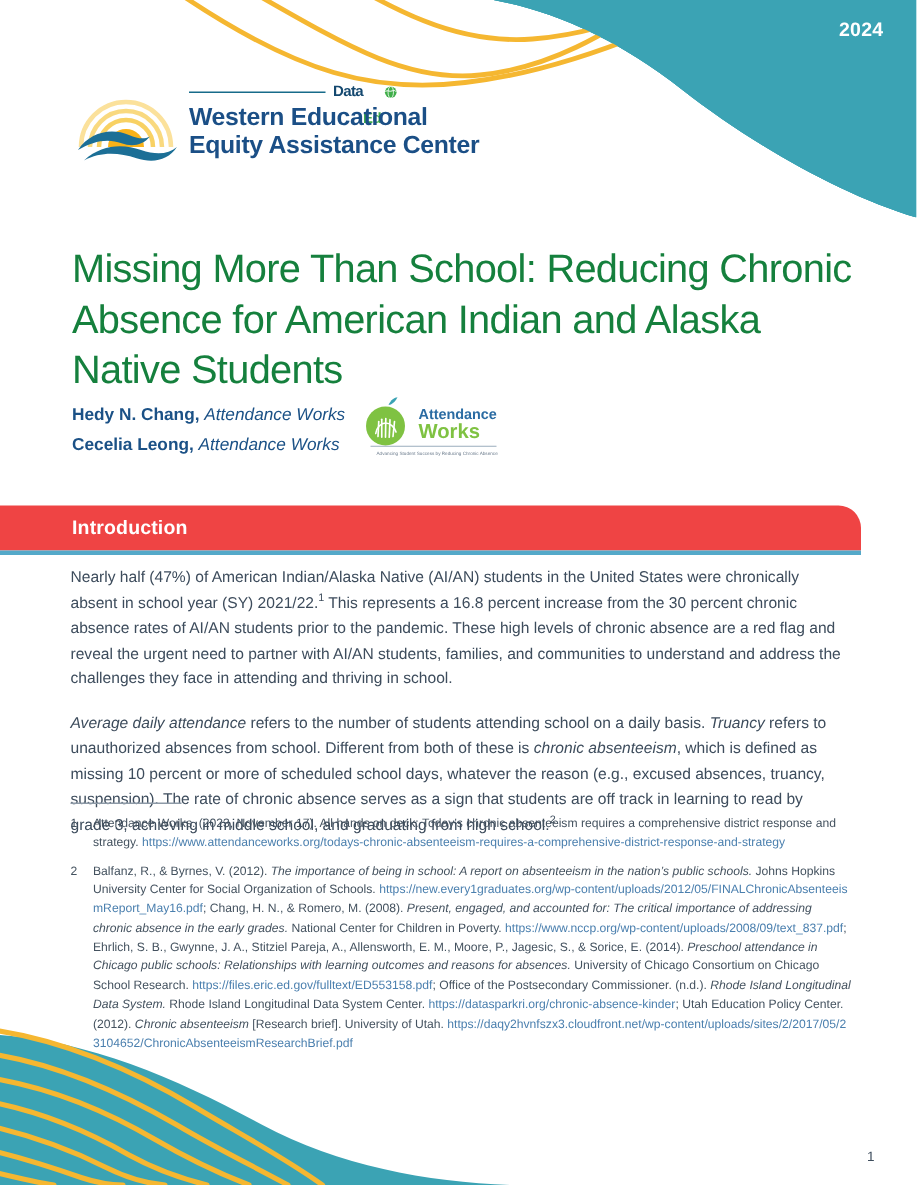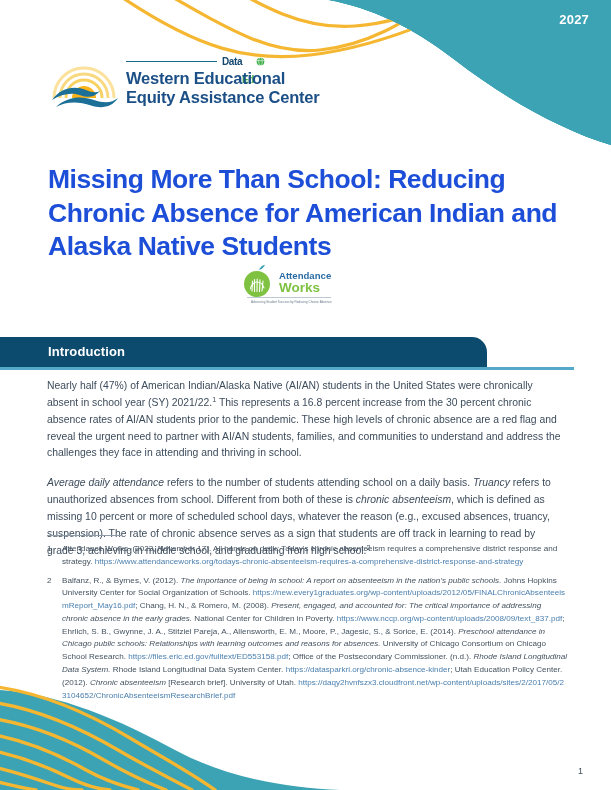--- a/index.html
+++ b/index.html
@@ -82,23 +82,23 @@
     letter-spacing: -0.2px;
     white-space: nowrap;
   }
 
   
   .title {
     position: absolute;
     left: 48px;
     top: 163px;
     width: 520px;
-    color: #1d4ed8;
+    color: #15803d;
     font-size: 26.5px;
-    font-weight: bold;
+    font-weight: normal;
     line-height: 1.27;
     letter-spacing: -0.45px;
   }
 
   
   .authors {
     position: absolute;
     left: 48px;
     top: 268px;
     color: #1b5186;
@@ -116,23 +116,23 @@
     top: 264px;
     width: 90px;
     height: 42px;
   }
 
   
   .section-band {
     position: absolute;
     left: 0;
     top: 337px;
-    width: 487px;
+    width: 574px;
     height: 30px;
-    background: #0c4a6e;
+    background: #ef4444;
     border-top-right-radius: 15px;
     border-bottom-right-radius: 0;
     text-align: center;
   }
   .section-band .label {
     position: absolute;
     left: 48px;
     top: 7px;
     color: #ffffff;
     font-size: 13px;
@@ -223,21 +223,21 @@
 
   <svg class="top-deco" viewBox="0 0 611 145" preserveAspectRatio="none">
     <path d="M329,0 L611,0 L611,145 C560,130 500,95 455,60 C410,25 370,8 329,0 Z" fill="#3ba3b4"></path>
     <path d="M611,0 L611,145 C560,130 500,95 455,60 C410,25 370,8 329,0 Z" fill="#3ba3b4"></path>
     <path d="M160,-10 C230,30 270,55 320,50 C380,44 420,10 470,-20" fill="none" stroke="#f5b731" stroke-width="3.2"></path>
     <path d="M120,-4 C200,50 250,62 310,55 C390,46 470,6 540,-30" fill="none" stroke="#f5b731" stroke-width="3.2"></path>
     <path d="M200,-30 C260,5 300,30 355,26 C420,21 470,-10 520,-45" fill="none" stroke="#f5b731" stroke-width="3.2"></path>
     <path d="M329,0 C370,8 410,25 455,60 C500,95 560,130 611,145 L611,0 Z" fill="#3ba3b4"></path>
   </svg>
 
-  <div class="year">2027</div>
+  <div class="year">2024</div>
 
   <div class="logo-block">
     <svg class="logo-mark" viewBox="0 0 72 54">
       <g fill="none" stroke="#f7c948" stroke-width="3">
         <path d="M6,44 A30,30 0 0 1 66,44" opacity="0.55"></path>
         <path d="M12,44 A24,24 0 0 1 60,44" opacity="0.7"></path>
         <path d="M18,44 A18,18 0 0 1 54,44" opacity="0.85"></path>
       </g>
       <path d="M24,44 A12,12 0 0 1 48,44 Z" fill="#f9b219"></path>
       <path d="M4,46 C12,34 26,31 38,36 C44,38.5 48,39 52,37 C47,43 40,44 33,41.5 C24,38 14,40 4,46 Z" fill="#1c6f96"></path>
@@ -256,20 +256,30 @@
           </svg>
         </span>
       </div>
       <div class="org-name">Western Educational</div>
       <div class="org-name">Equity Assistance Center</div>
     </div>
   </div>
 
   <h1 class="title">Missing More Than School: Reducing Chronic Absence for American Indian and Alaska Native Students</h1>
 
+  <div class="authors">
+    <div>
+      <span>Hedy N. Chang,</span>
+      <span class="aff">Attendance Works</span>
+    </div>
+    <div>
+      <span>Cecelia Leong,</span>
+      <span class="aff">Attendance Works</span>
+    </div>
+  </div>
 
   <svg class="aw-logo" viewBox="0 0 90 42">
     <path d="M16,6 C17.5,2.5 20,1 22,0.8 C21,2.8 19.6,4.6 17.6,5.6 Z" fill="#3ba3b4"></path>
     <circle cx="14" cy="20" r="13" fill="#7fc242"></circle>
     <g stroke="#ffffff" stroke-width="1.1" fill="none" stroke-linecap="round">
       <path d="M9,27 L9.5,17"></path>
       <path d="M11.5,27.5 L11.5,15.5"></path>
       <path d="M14,27.5 L14.2,15"></path>
       <path d="M16.5,27.5 L17,15.8"></path>
       <path d="M19,27 L20,17"></path>

